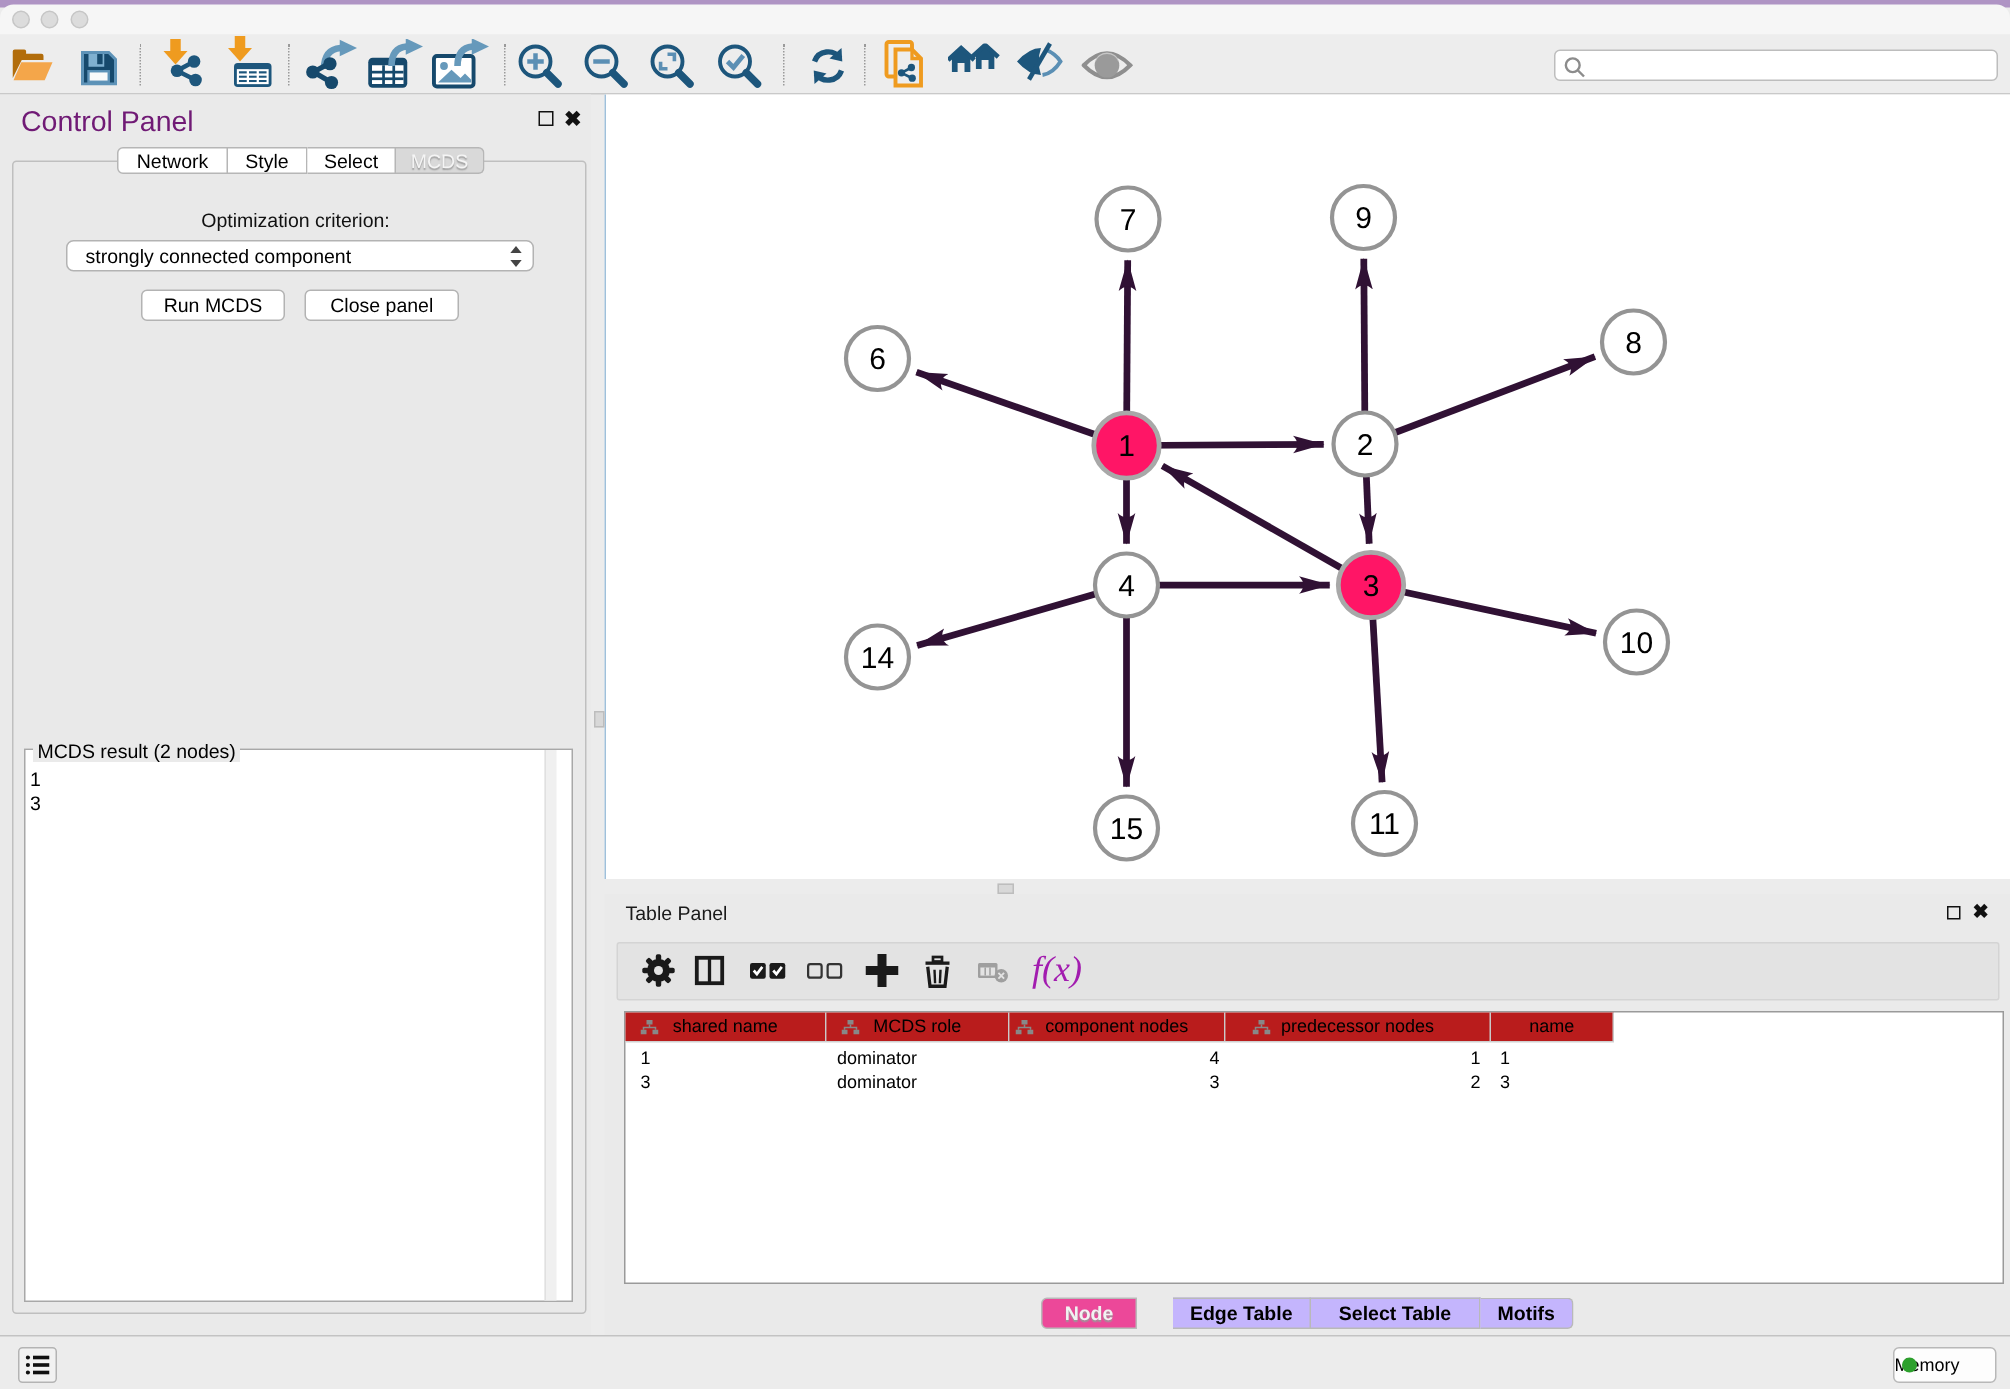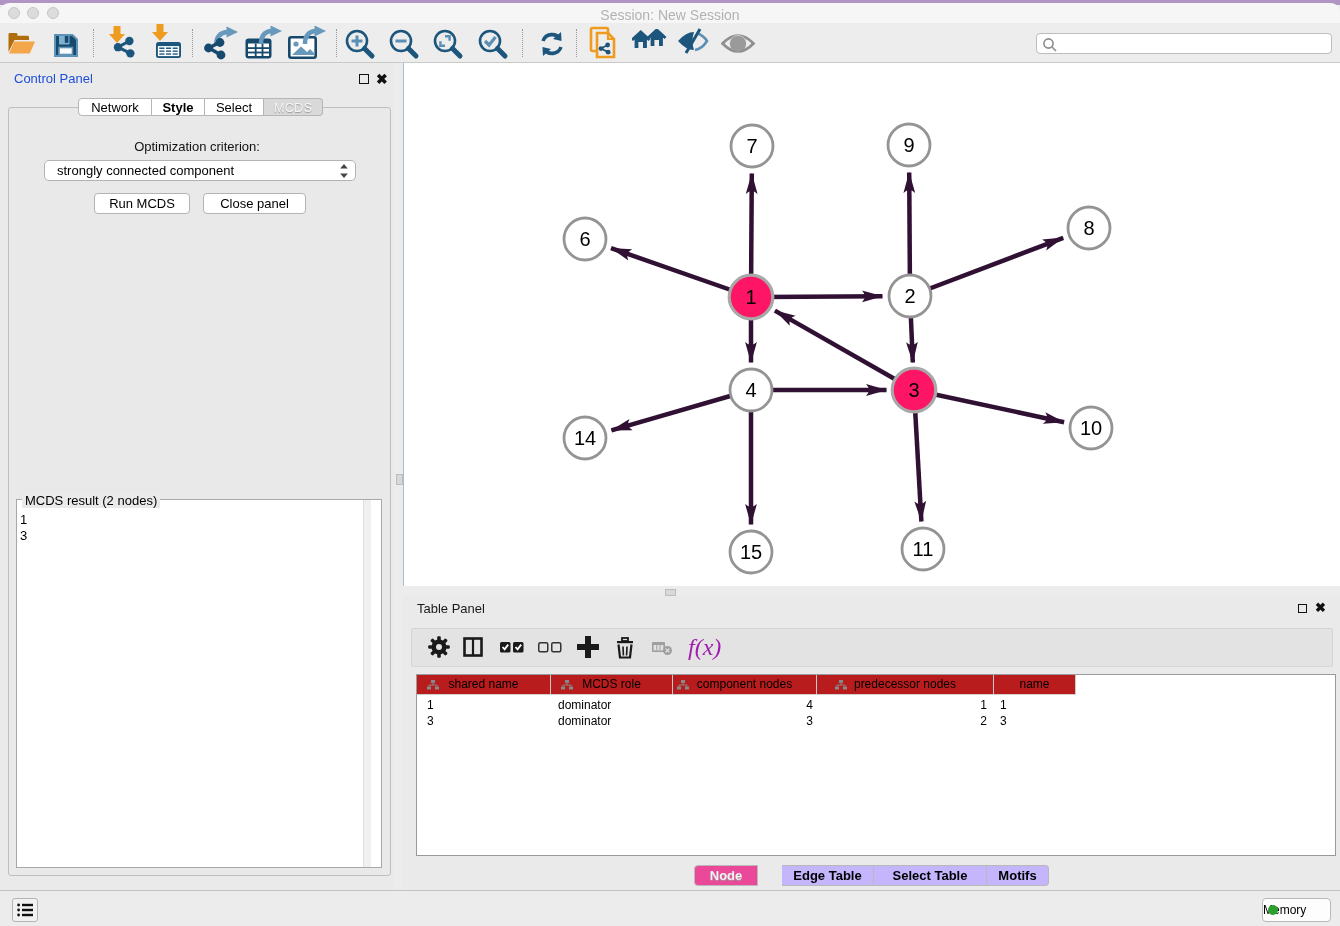--- a/index.html
+++ b/index.html
@@ -14,21 +14,21 @@
   #toolbar{left:0;top:23px;width:1340px;height:40px;background:#ededed;
     border-bottom:1px solid #c9c9c9;box-sizing:border-box;}
   .tbsep{position:absolute;top:6px;height:28px;width:0;
     border-left:1px dotted #9a9a9a;}
   .ticon{position:absolute;top:0;}
   #search{left:1036px;top:33px;width:296px;height:21px;background:#fff;
     border:1px solid #bdbdbd;border-radius:4px;box-sizing:border-box;}
 
   
   #cpanel{left:0;top:63px;width:394px;height:827px;background:#eaeaea;}
-  #cp-title{left:14px;top:8px;font-size:13px;color:#1d4ed8;}
+  #cp-title{left:14px;top:8px;font-size:19px;color:#701a75;}
   #cp-box{left:8px;top:44px;width:383px;height:769px;border:1px solid #bfbfbf;
     border-radius:3px;background:#e9e9e9;box-sizing:border-box;}
   .tab{position:absolute;top:35px;height:18px;line-height:18px;text-align:center;
     font-size:13px;background:#fff;border:1px solid #b6b6b6;box-sizing:border-box;color:#000;}
   #optlabel{left:0;top:76px;width:394px;text-align:center;font-size:13px;color:#111;}
   #cp-select{left:44px;top:97px;width:312px;height:21px;background:#fff;
     border:1px solid #b3b3b3;border-radius:5px;box-sizing:border-box;
     font-size:13px;line-height:19px;padding-left:12px;color:#000;}
   .cp-btn{position:absolute;top:130px;height:21px;background:#fff;
     border:1px solid #b3b3b3;border-radius:4px;box-sizing:border-box;
@@ -73,21 +73,20 @@
     border:1px solid #b8b8b8;border-radius:4px;box-sizing:border-box;
     font-size:12px;line-height:22px;color:#000;text-align:left;}
 </style>
 </head>
 <body>
 <div class="abs" id="purple"></div>
 <div class="abs" id="titlebar">
   <div class="mdot" style="left:8px;"></div>
   <div class="mdot" style="left:27px;"></div>
   <div class="mdot" style="left:47px;"></div>
-  <div class="abs" id="wtitle">Session: New Session</div>
 </div>
 <div class="abs" id="toolbar">
 <div class="tbsep" style="left:93px"></div>
 <div class="tbsep" style="left:192px"></div>
 <div class="tbsep" style="left:336px"></div>
 <div class="tbsep" style="left:522px"></div>
 <div class="tbsep" style="left:576px"></div>
 <svg class="ticon" style="left:8px;top:8px" width="28" height="24" viewBox="0 0 28 24">
       <path d="M0.5,21 L0.5,3.2 Q0.5,2 1.8,2 L8.2,2 Q9.4,2 9.4,3.2 L9.4,4.8 L19.6,4.8 Q21,4.8 21,6.2 L21,9 L6.5,9 L0.5,21 Z" fill="#b26d0b"></path>
       <path d="M6.2,10.5 L27,10.5 L21.8,22.5 L1,22.5 Z" fill="#f4a64a"></path>
@@ -215,21 +214,21 @@
     <circle cx="6.5" cy="6.5" r="4.6" fill="none" stroke="#8c8c8c" stroke-width="1.6"></circle>
     <line x1="10" y1="10" x2="14" y2="14" stroke="#8c8c8c" stroke-width="1.6"></line>
   </svg>
 
 <div class="abs" id="cpanel">
   <div class="abs" id="cp-title">Control Panel</div>
 <div class="abs" style="left:359px;top:11px;width:10px;height:10px;border:1.5px solid #111;box-sizing:border-box"></div>
     <div class="abs" style="left:376px;top:8px;width:14px;height:16px;font-size:14px;font-weight:bold;color:#111">✖</div>
   <div class="abs" id="cp-box"></div>
   <div class="tab" style="left:78px;width:74px;border-radius:4px 0 0 4px;">Network</div>
-  <div class="tab" style="left:152px;width:53px;border-left:none;font-weight:bold;">Style</div>
+  <div class="tab" style="left:152px;width:53px;border-left:none;">Style</div>
   <div class="tab" style="left:205px;width:59px;border-left:none;">Select</div>
   <div class="tab" style="left:264px;width:59px;border-left:none;border-radius:0 4px 4px 0;background:#d9d9d9;color:#f5f5f5;text-shadow:0 1px 1px #9a9a9a;">MCDS</div>
   <div class="abs" id="cp-select">strongly connected component</div>
   <div class="abs" id="optlabel">Optimization criterion:</div>
 <svg class="abs" style="left:339px;top:101px" width="10" height="14" viewBox="0 0 10 14">
       <path d="M5,0 L8.8,4.6 L1.2,4.6 Z" fill="#444"></path>
       <path d="M5,14 L8.8,9.4 L1.2,9.4 Z" fill="#444"></path>
     </svg>
   <div class="cp-btn" style="left:94px;width:96px;">Run MCDS</div>
   <div class="cp-btn" style="left:203px;width:103px;">Close panel</div>

